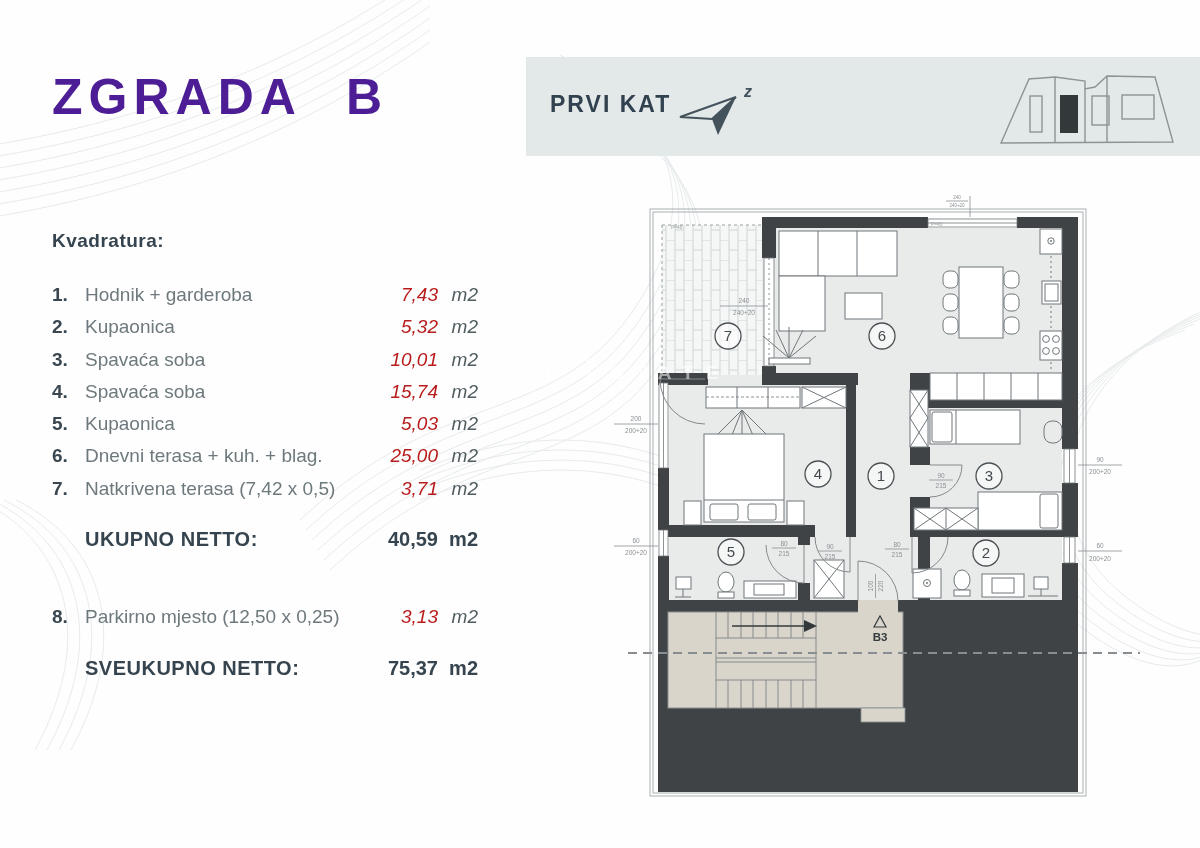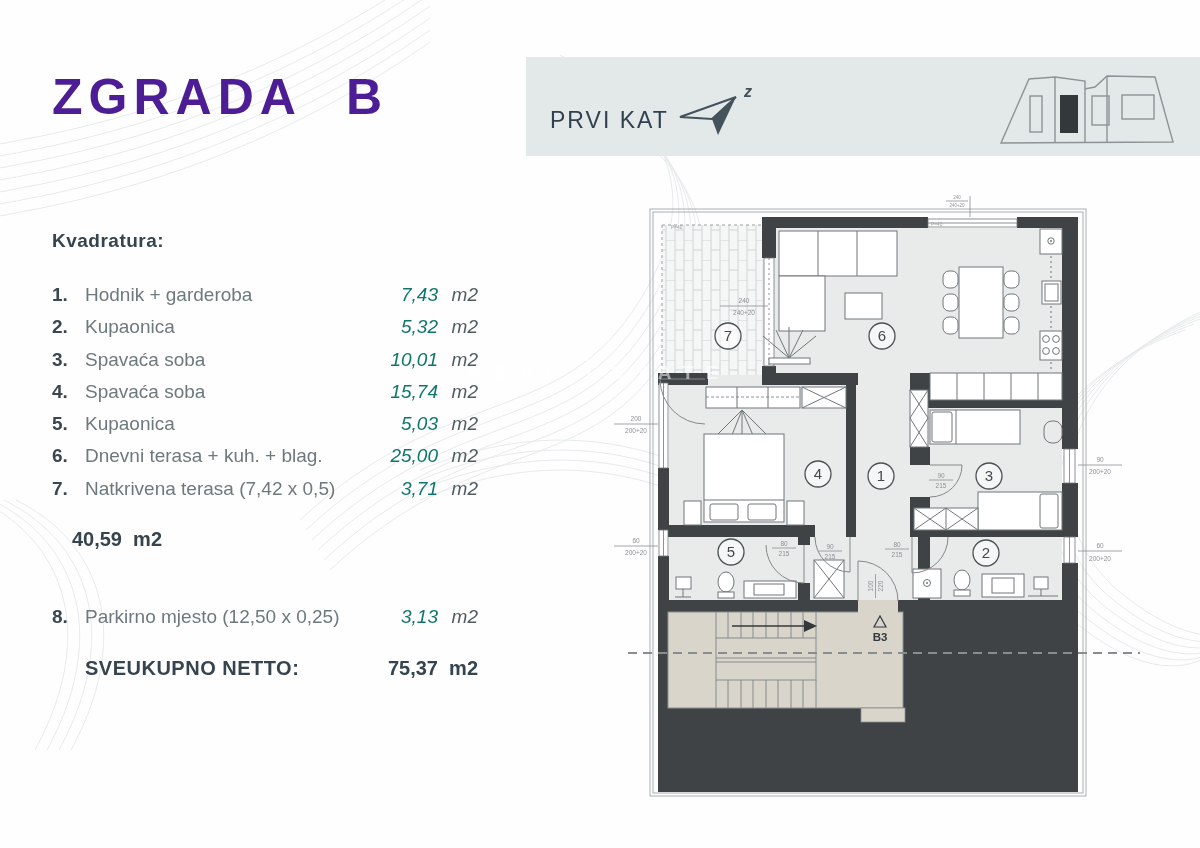--- a/index.html
+++ b/index.html
@@ -5,38 +5,38 @@
   html,body{margin:0;padding:0;background:#fff;}
   .page{position:relative;width:1200px;height:848px;background:#fefefe;overflow:hidden;
         font-family:"Liberation Sans",sans-serif;color:#3a4750;}
   svg{display:block;}
 
   
   #bg{position:absolute;left:0;top:0;z-index:0;}
 
   
   .banner{position:absolute;left:526px;top:57px;width:674px;height:99px;background:#e3e8e9;z-index:2;}
-  .banner .floor{position:absolute;left:24px;top:50px;font-size:23px;font-weight:normal;
+  .banner .floor{position:absolute;left:24px;top:34px;font-size:23px;font-weight:bold;
                  letter-spacing:2px;color:#31414f;}
   .banner .north{position:absolute;left:152px;top:22px;}
   .banner .bldg{position:absolute;right:18px;top:14px;}
 
   
   .h-building{position:absolute;left:52px;top:68px;font-size:50px;font-weight:bold;
               letter-spacing:6px;word-spacing:26px;color:#4c1d95;z-index:2;}
   .h-unit{position:absolute;left:52px;top:144px;font-size:33px;font-weight:bold;
           letter-spacing:4px;word-spacing:14px;color:#2c3e4f;z-index:2;}
   .h-kvad{position:absolute;left:52px;top:230px;font-size:19px;font-weight:bold;
           letter-spacing:.5px;color:#35444e;z-index:2;}
 
   .rows{position:absolute;left:52px;top:284px;width:426px;z-index:2;}
   .row{display:flex;align-items:baseline;height:32.3px;font-size:19px;color:#6e797d;}
   .row .num{width:33px;font-weight:bold;color:#3a4750;}
   .row .lbl{flex:1;}
-  .row .val{width:70px;text-align:right;font-style:italic;color:#0f766e;}
+  .row .val{width:70px;text-align:right;font-style:italic;color:#b91c1c;}
   .row .unit{width:40px;text-align:right;font-style:italic;color:#505c60;}
 
   .total-row{position:absolute;left:52px;width:426px;display:flex;align-items:baseline;
              font-size:20px;font-weight:bold;color:#35444e;z-index:2;}
   .total-row .lbl{margin-left:33px;flex:1;letter-spacing:.5px;}
   .total-row .val{width:70px;text-align:right;}
   .total-row .unit{width:40px;text-align:right;}
   .sub{top:528px;}
   .tot{top:657px;}
   .row.single{position:absolute;left:52px;top:606px;width:426px;z-index:2;}
@@ -171,20 +171,21 @@
     </div>
     <div class="row">
       <span class="num">7.</span>
       <span class="lbl">Natkrivena terasa (7,42 x 0,5)</span>
       <span class="val">3,71</span>
       <span class="unit">m2</span>
     </div>
   </div>
 
   <div class="total-row sub">
+    <span class="lbl">UKUPNO NETTO:</span>
     <span class="val">40,59</span>
     <span class="unit">m2</span>
   </div>
 
   <div class="row single">
     <span class="num">8.</span>
     <span class="lbl">Parkirno mjesto (12,50 x 0,25)</span>
     <span class="val">3,13</span>
     <span class="unit">m2</span>
   </div>

